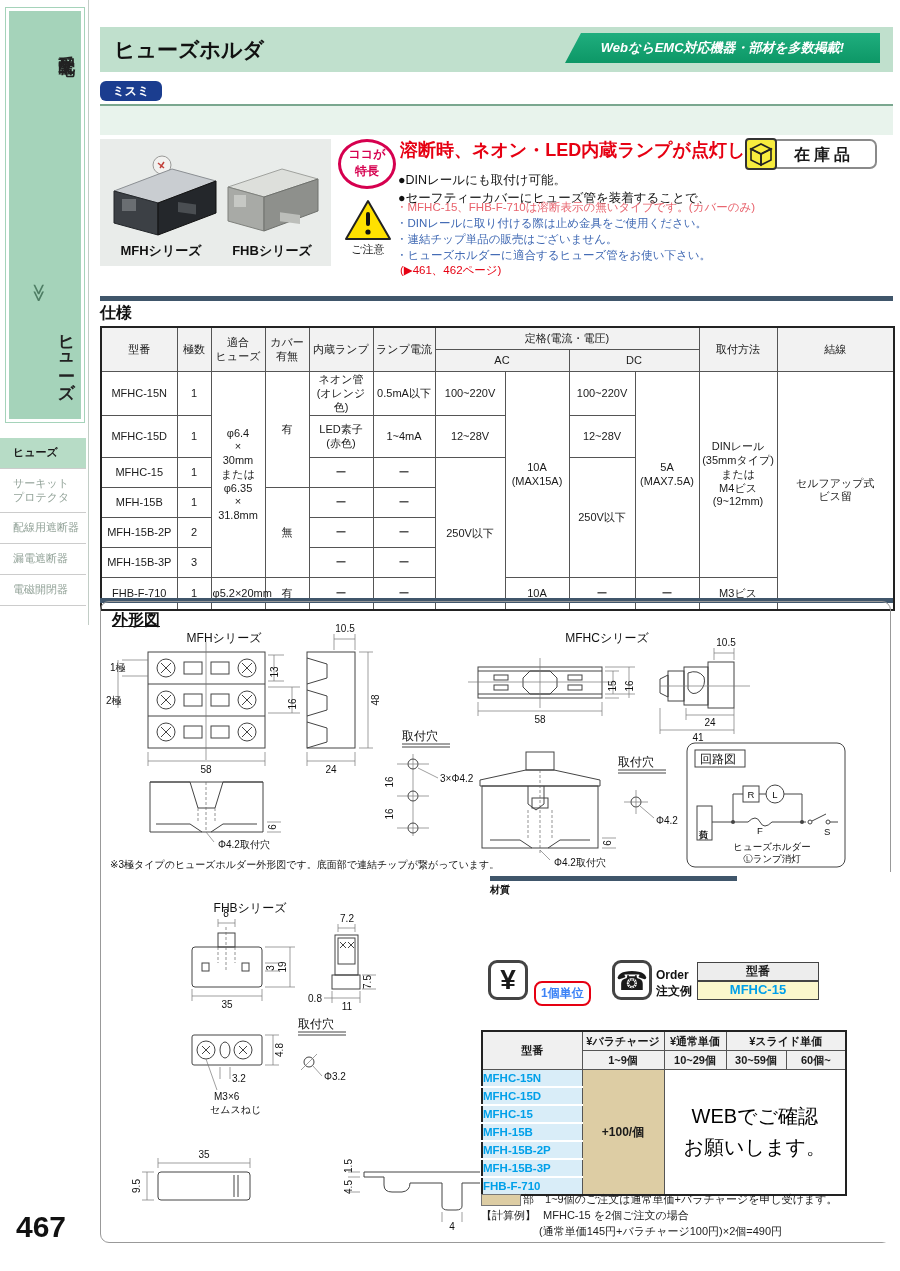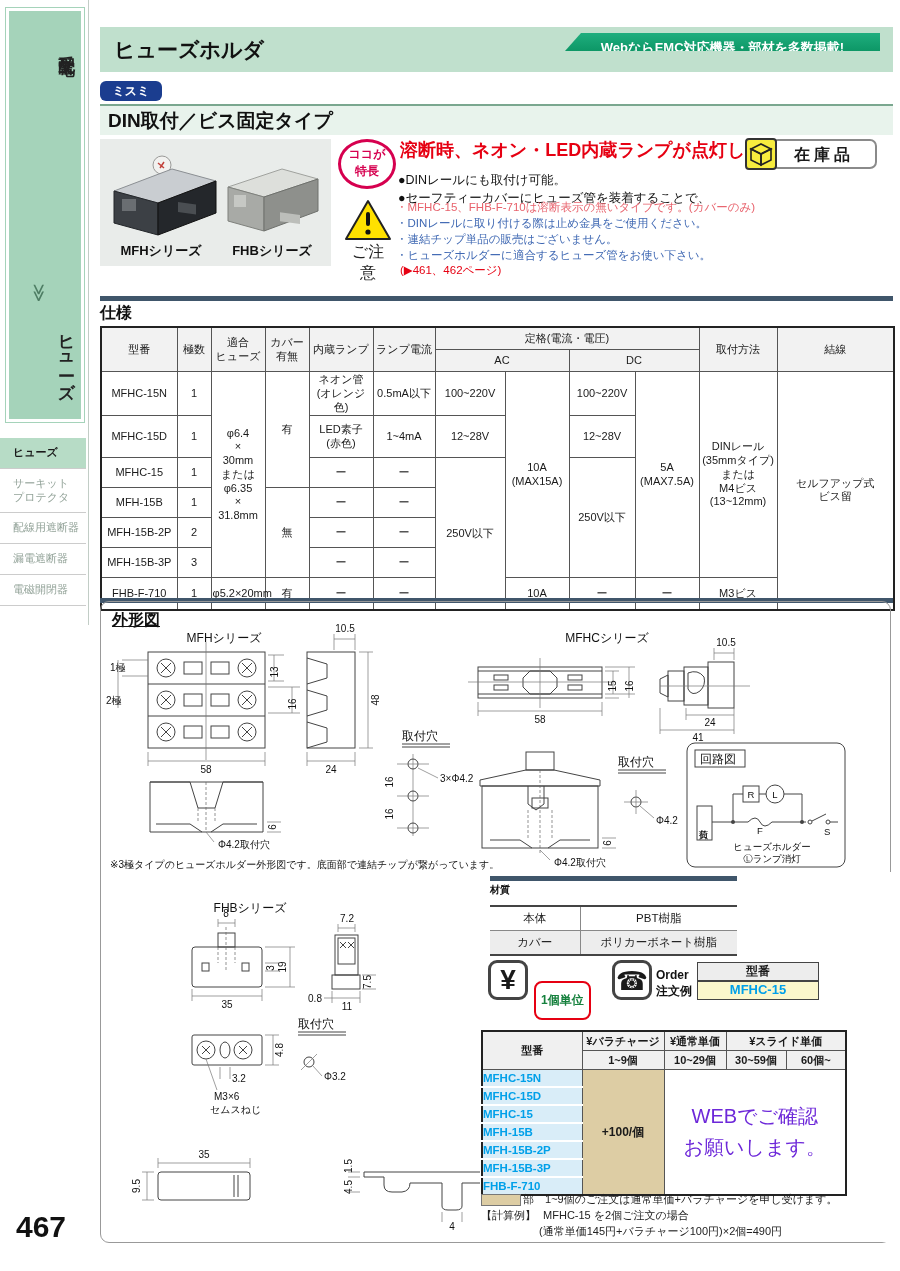--- a/index.html
+++ b/index.html
@@ -16,38 +16,38 @@
   #side-chevron{left:0;top:282px;width:78px;text-align:center;font-size:18px;color:#4e7d64;}
   #side-chevron span{display:inline-block;transform:rotate(90deg);}
   #side-sub{left:0;top:322px;width:78px;text-align:center;font-size:17px;font-weight:bold;color:#222;}
   #side-rule{left:88px;top:0;width:1px;height:625px;background:#c2cdc6;}
   #side-nav{left:0;top:438px;width:86px;}
   .nav-item{font-size:11px;color:#93a399;padding:8px 0 8px 13px;border-bottom:1px solid #ccc;background:#fff;line-height:1.25;}
   .nav-item.active{background:#b7dcc6;color:#1a1a1a;font-weight:bold;}
   
   #header-bar{left:100px;top:27px;width:793px;height:45px;background:#c0e0cd;}
   #page-title{left:114px;top:36px;font-size:21px;font-weight:bold;color:#111;}
-  #ribbon{left:565px;top:33px;width:315px;height:18px;background:linear-gradient(180deg,#1fae7e,#0d9766);
-    clip-path:polygon(16px 0,100% 0,100% 100%,0 100%);color:#fff;font-weight:bold;
+  #ribbon{left:565px;top:33px;width:315px;height:30px;background:linear-gradient(180deg,#1fae7e,#0d9766);
+    clip-path:polygon(16px 0,100% 0,100% 100%,0 100%);color:#fff;font-weight:bold;font-style:italic;
     font-size:13px;text-align:center;line-height:30px;}
   #brand-badge{left:100px;top:81px;width:62px;height:20px;background:#1b3d8f;border-radius:6px;color:#fff;
     font-size:12px;font-weight:bold;text-align:center;line-height:20px;}
   #section-bar{left:100px;top:104px;width:793px;height:29px;background:#e8f3ec;border-top:2px solid #7aa78f;}
   #section-title{left:108px;top:108px;font-size:19px;font-weight:bold;color:#111;}
   
   #product-panel{left:100px;top:139px;width:231px;height:127px;background:#e9ecea;}
   .prod-label{position:absolute;top:103px;font-size:13px;font-weight:bold;color:#111;text-align:center;}
   
   #feat-badge{left:338px;top:139px;width:52px;height:40px;border:3px solid #d6004f;border-radius:50%;
     color:#d6004f;font-size:12px;font-weight:bold;text-align:center;line-height:1.45;padding-top:4px;background:#fff;}
   #feat-headline{left:400px;top:138px;font-size:18px;font-weight:bold;color:#e60012;}
   #feat-bullets{left:398px;top:159px;font-size:12.5px;color:#111;line-height:1.45;margin-top:12px;}
   
   #caution-icon{left:344px;top:199px;}
-  #caution-label{left:344px;top:242px;width:48px;text-align:center;font-size:16px;color:#222;}
+  #caution-label{left:344px;top:242px;width:48px;text-align:center;font-size:11px;color:#222;}
   #notes{left:396px;top:200px;font-size:11.5px;line-height:1.38;}
   .note-red{color:#e8626c;} .note-blue{color:#3f68b3;} .note-pages{color:#e60012;padding-left:4px;}
   
   #stock{left:745px;top:138px;width:134px;height:32px;}
   #stock .cube{position:absolute;left:0;top:0;width:32px;height:32px;background:#f7ec3e;border:2px solid #333;border-radius:4px;box-sizing:border-box;z-index:2;}
   #stock .boxlab{position:absolute;left:26px;top:1px;width:106px;height:30px;border:2px solid #8a8a8a;border-radius:7px;
     background:#fff;box-sizing:border-box;font-size:16px;font-weight:bold;letter-spacing:4px;text-align:center;line-height:27px;}
   
   .navy-bar{background:#40566b;height:5px;width:793px;left:100px;}
   .sec-head{font-size:16px;font-weight:bold;color:#111;}
@@ -71,37 +71,37 @@
   
   #mat-table{left:490px;top:905px;width:247px;border-collapse:collapse;font-size:11.5px;table-layout:fixed;}
   #mat-table td{border-top:1px solid #888;border-bottom:1px solid #888;text-align:center;height:21px;}
   #mat-table tr:first-child td{border-top:2px solid #444;}
   #mat-table tr:last-child td{border-bottom:2px solid #444;background:#ededed;}
   #mat-table td:first-child{border-right:1px solid #888;}
   
   .icon-sq{width:40px;height:40px;border:3px solid #444;border-radius:9px;background:#fff;box-sizing:border-box;
     text-align:center;font-weight:bold;}
   #yen-icon{left:488px;top:960px;font-size:28px;line-height:34px;}
-  #unit-badge{left:534px;top:981px;border:2px solid #e60012;border-radius:8px;color:#15803d;font-size:12px;
-    font-weight:bold;padding:9px 5px;background:#fff;}
+  #unit-badge{left:534px;top:981px;border:2px solid #e60012;border-radius:8px;color:#3b82f6;font-size:12px;
+    font-weight:bold;padding:2px 5px;background:#fff;}
   #phone-icon{left:612px;top:960px;font-size:26px;line-height:36px;background:#fff;}
   #order-label{left:656px;top:968px;font-size:12px;font-weight:bold;line-height:1.3;color:#111;}
   #model-header-box{left:697px;top:962px;width:122px;height:19px;background:#ededed;border:1.5px solid #444;
     box-sizing:border-box;font-size:12px;font-weight:bold;text-align:center;line-height:16px;}
   #model-example-box{left:697px;top:981px;width:122px;height:19px;background:#fbf7cc;border:1.5px solid #444;
     box-sizing:border-box;font-size:13px;font-weight:bold;color:#00a0e9;text-align:center;line-height:16px;}
   
   #price-table{left:481px;top:1030px;width:364px;border-collapse:collapse;table-layout:fixed;font-size:11px;border:2px solid #222;}
   #price-table th{border:1px solid #555;background:#f0f0f0;font-size:11px;height:18px;padding:0;}
   #price-table td{padding:0;}
   .model-cell{background:#d9edf8;color:#00a0e9;font-weight:bold;font-size:11.5px;height:16px;
     border-bottom:2px solid #fff;border-right:1px solid #555;padding-left:8px;}
   tr:last-child .model-cell{border-bottom:none;}
   .charge-cell{background:#ddcda4;text-align:center;font-weight:bold;font-size:12px;border-right:1px solid #555;}
-  .web-cell{text-align:center;font-size:20px;color:#6d28d9;line-height:1.55;}
+  .web-cell{text-align:center;font-size:20px;color:#000000;line-height:1.55;}
   
   #footnotes{left:481px;top:1192px;font-size:11px;line-height:1.45;color:#222;}
   .swatch{display:inline-block;width:38px;height:10px;background:#ddcda4;border:1px solid #777;vertical-align:middle;margin-right:2px;}
   #calc-indent{padding-left:58px;}
   #page-num{left:16px;top:1210px;font-size:30px;font-weight:bold;color:#111;}
 </style>
 </head>
 <body>
 
 <div id="page">
@@ -119,21 +119,20 @@
     <div class="nav-item pre">配線用遮断器</div>
     <div class="nav-item pre">漏電遮断器</div>
     <div class="nav-item pre">電磁開閉器</div>
   </div>
 
   <div class="abs" id="header-bar"></div>
   <div class="abs" id="page-title">ヒューズホルダ</div>
   <div class="abs" id="ribbon">WebならEMC対応機器・部材を多数掲載!</div>
   <div class="abs" id="brand-badge">ミスミ</div>
   <div class="abs" id="section-bar"></div>
-  <div class="abs" id="section-title">DIN取付／ビス固定タイプ</div>
 
   <div class="abs" id="product-panel">
     <svg width="231" height="100" viewBox="0 0 231 100">
       <g>
         <circle cx="62" cy="26" r="9" fill="#f2f2f0" stroke="#9a9a98"></circle>
         <path d="M58 24 l6 5 M64 23 l-4 6" stroke="#c2403a" stroke-width="1.5" fill="none"></path>
         <polygon points="14,52 72,30 116,42 58,64" fill="#c9cdd1" stroke="#8b8f93"></polygon>
         <polygon points="14,52 58,64 58,96 14,84" fill="#3c4045" stroke="#23262a"></polygon>
         <polygon points="58,64 116,42 116,74 58,96" fill="#24272b" stroke="#111"></polygon>
         <rect x="22" y="60" width="14" height="12" fill="#6a6e72"></rect>
@@ -241,21 +240,21 @@
         <td>100~220V</td>
         <td rowspan="6" class="pre">10A
 (MAX15A)</td>
         <td>100~220V</td>
         <td rowspan="6" class="pre">5A
 (MAX7.5A)</td>
         <td rowspan="6" class="pre">DINレール
 (35mmタイプ)
 または
 M4ビス
-(13~12mm)</td>
+(9~12mm)</td>
         <td rowspan="7" class="pre">セルフアップ式
 ビス留</td>
       </tr>
       <tr style="height:42px;">
         <td>MFHC-15D</td>
         <td>1</td>
         <td class="pre">LED素子
 (赤色)</td>
         <td>1~4mA</td>
         <td>12~28V</td>
@@ -588,36 +587,20 @@
       <text class="dim" transform="rotate(-90 470 566)" x="470" y="566" text-anchor="middle">(10.2)</text>
       <line class="oline-thin" x1="340" y1="592" x2="340" y2="602"></line>
         <line class="oline-thin" x1="360" y1="592" x2="360" y2="602"></line>
       <text class="dim" x="350" y="610" text-anchor="middle">4</text>
     </g>
   </svg>
 
   <div style="background:#fff;left:480px;top:872px;width:415px;height:370px;" class="abs"></div>
   <div class="abs" style="background:#40566b;height:5px;width:247px;left:490px;top:876px;"></div>
   <div class="abs sec-head" style="left:490px;top:883px;font-size:10px;">材質</div>
-  <table class="abs" id="mat-table">
-    <colgroup>
-        <col style="width:90px">
-        <col style="width:157px">
-      </colgroup>
-    <tbody>
-        <tr>
-      <td>本体</td>
-      <td>PBT樹脂</td>
-    </tr>
-    <tr>
-      <td>カバー</td>
-      <td>ポリカーボネート樹脂</td>
-    </tr>
-  </tbody>
-    </table>
 
   <div class="abs icon-sq" id="yen-icon">¥</div>
   <div class="abs" id="unit-badge">1個単位</div>
   <div class="abs icon-sq" id="phone-icon">☎</div>
   <div class="abs pre" id="order-label">Order
 注文例</div>
   <div class="abs" id="model-header-box">型番</div>
   <div class="abs" id="model-example-box">MFHC-15</div>
 
   <table class="abs" id="price-table">

